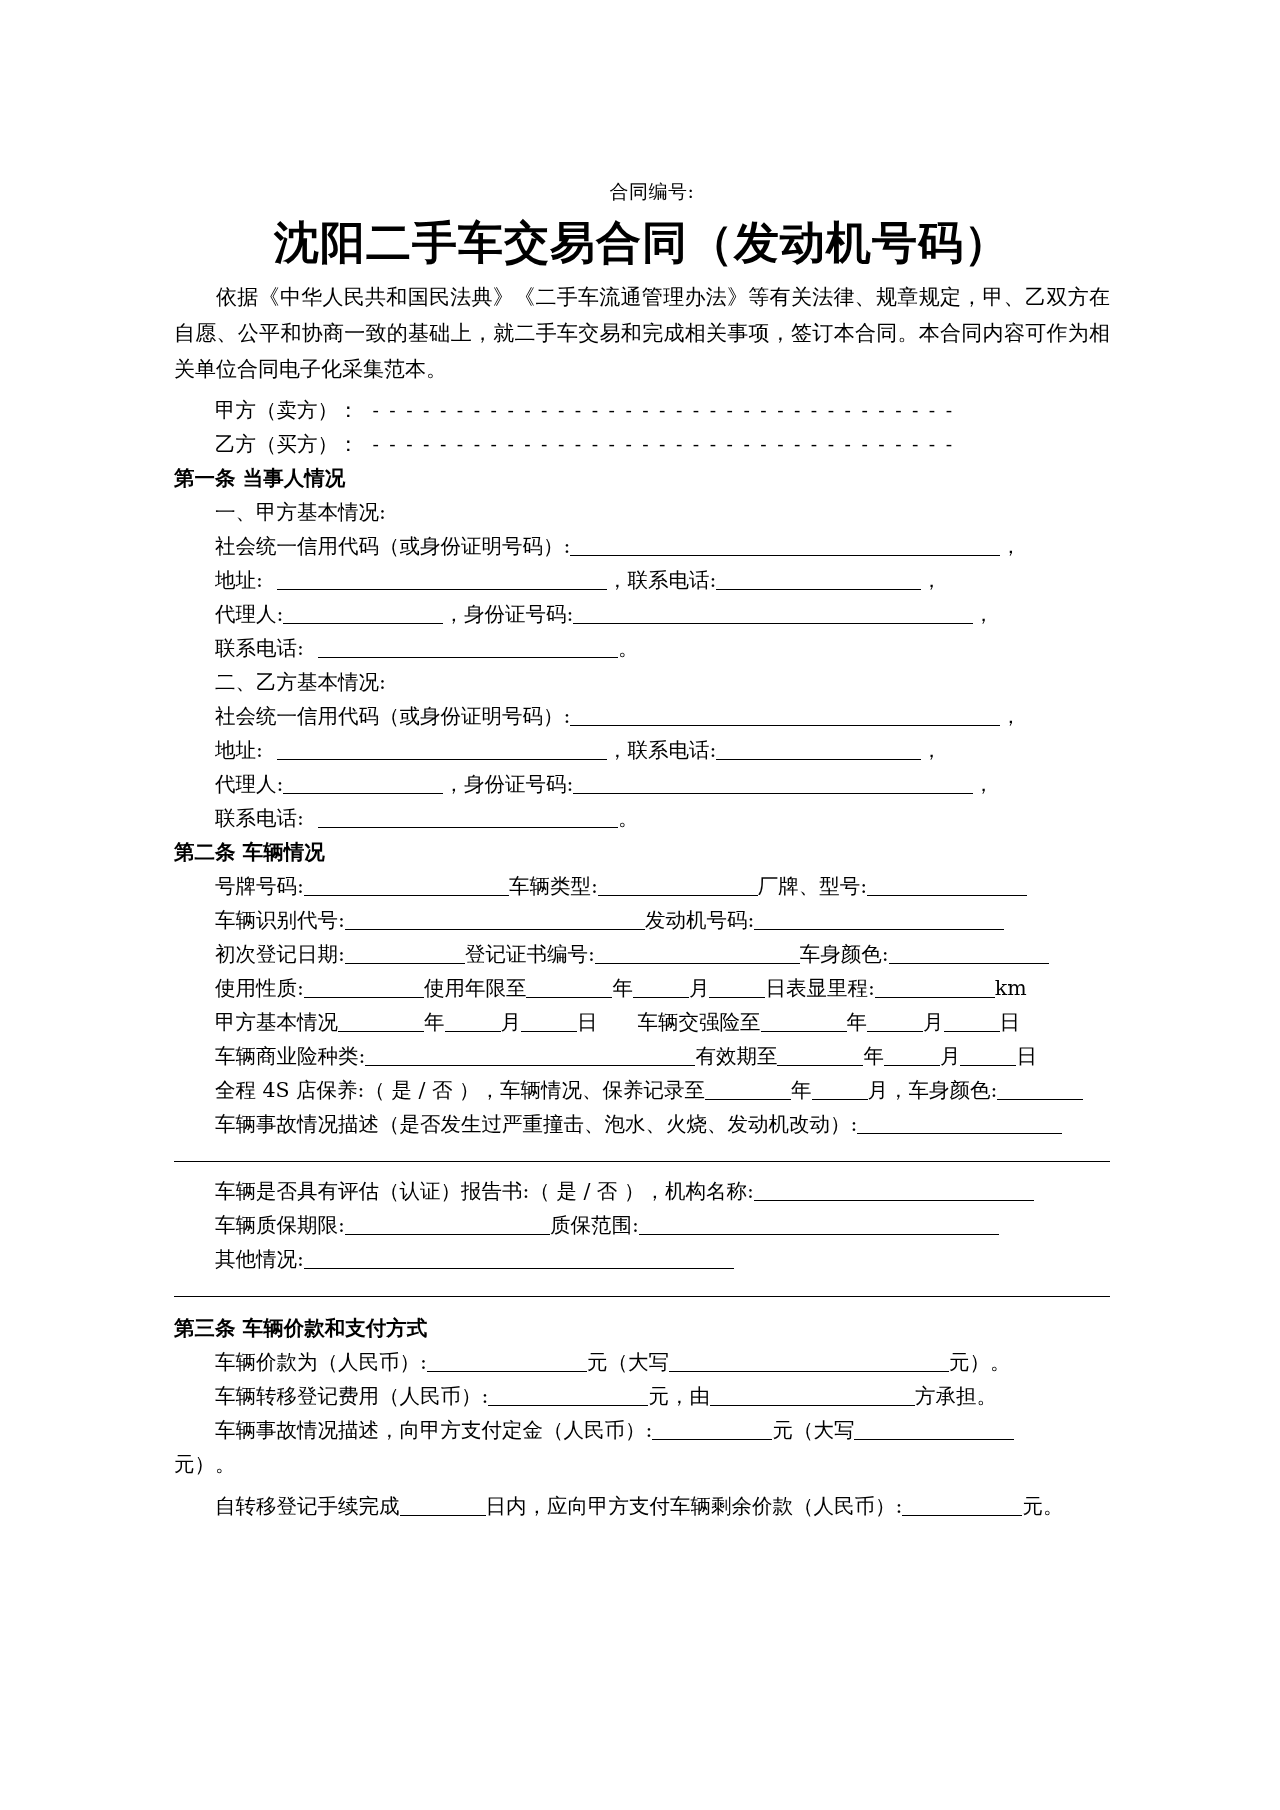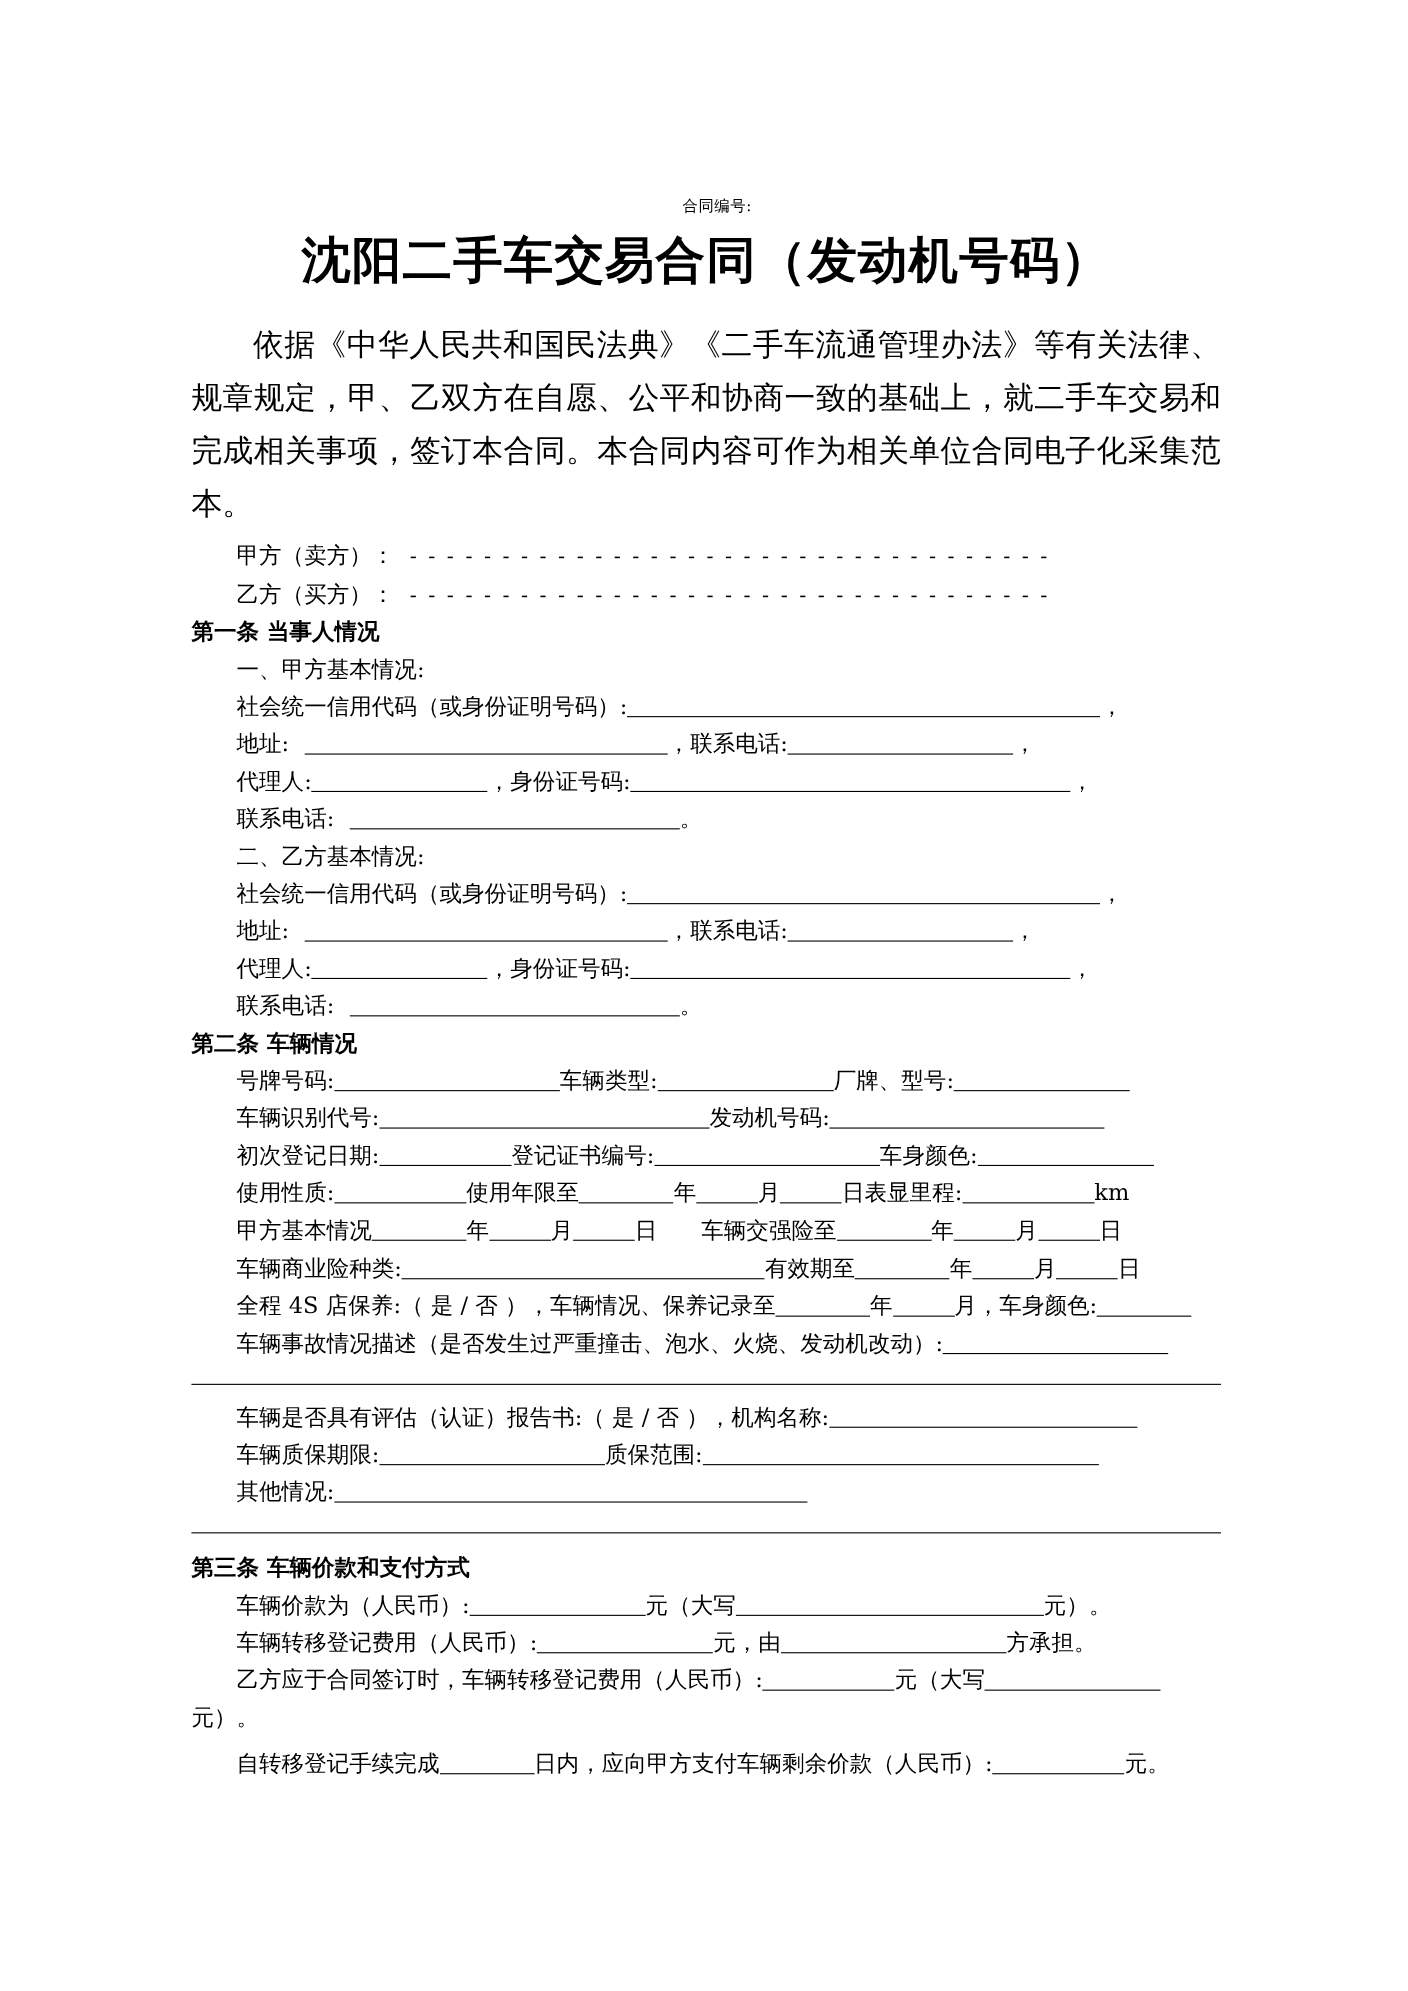--- a/index.html
+++ b/index.html
@@ -25,21 +25,21 @@
     position: absolute;
     left: 174px;
     top: 0;
     width: 936px;
   }
 
   
   .contract-no {
     margin-top: 180px;
     text-align: center;
-    font-size: 14px;
+    font-size: 19px;
     letter-spacing: 0.5px;
     line-height: 1.2;
   }
   .contract-no .cn-inner {
     display: inline-block;
     margin-left: 20px;
   }
 
   
   .doc-title {
@@ -47,25 +47,25 @@
     font-size: 45px;
     font-weight: bold;
     letter-spacing: 1px;
     margin-top: 14px;
     line-height: 1.15;
     white-space: nowrap;
   }
 
   
   .para {
-    font-size: 28px;
+    font-size: 21px;
     line-height: 1.72;
     text-align: justify;
     text-justify: inter-ideograph;
-    margin-top: 27px;
+    margin-top: 10px;
     text-indent: 2em;
   }
 
   .line {
     font-size: 20.5px;
     line-height: 1.66;
     white-space: nowrap;
   }
   .line.indent {
     padding-left: 2em;
@@ -223,21 +223,21 @@
 
     <div class="line indent">
       <span>车辆价款为（人民币）:</span><span class="blank b-xl"></span><span>元（大写</span><span class="blank b-w280"></span><span>元）。</span>
     </div>
 
     <div class="line indent">
       <span>车辆转移登记费用（人民币）:</span><span class="blank b-xl"></span><span>元，由</span><span class="blank b-xxl"></span><span>方承担。</span>
     </div>
 
     <div class="line indent">
-      <span>乙方应于合同签订时，车辆转移登记费用（人民币）:</span><span class="blank b-lg"></span><span>元（大写</span><span class="blank b-xl"></span>
+      <span>车辆事故情况描述，向甲方支付定金（人民币）:</span><span class="blank b-lg"></span><span>元（大写</span><span class="blank b-xl"></span>
     </div>
     <div class="line">
       <span>元）。</span>
     </div>
 
     <div class="line indent" style="margin-top:8px;">
       <span>自转移登记手续完成</span><span class="blank b-md"></span><span>日内，应向甲方支付车辆剩余价款（人民币）:</span><span class="blank b-lg"></span><span>元。</span>
     </div>
 
   </div>

